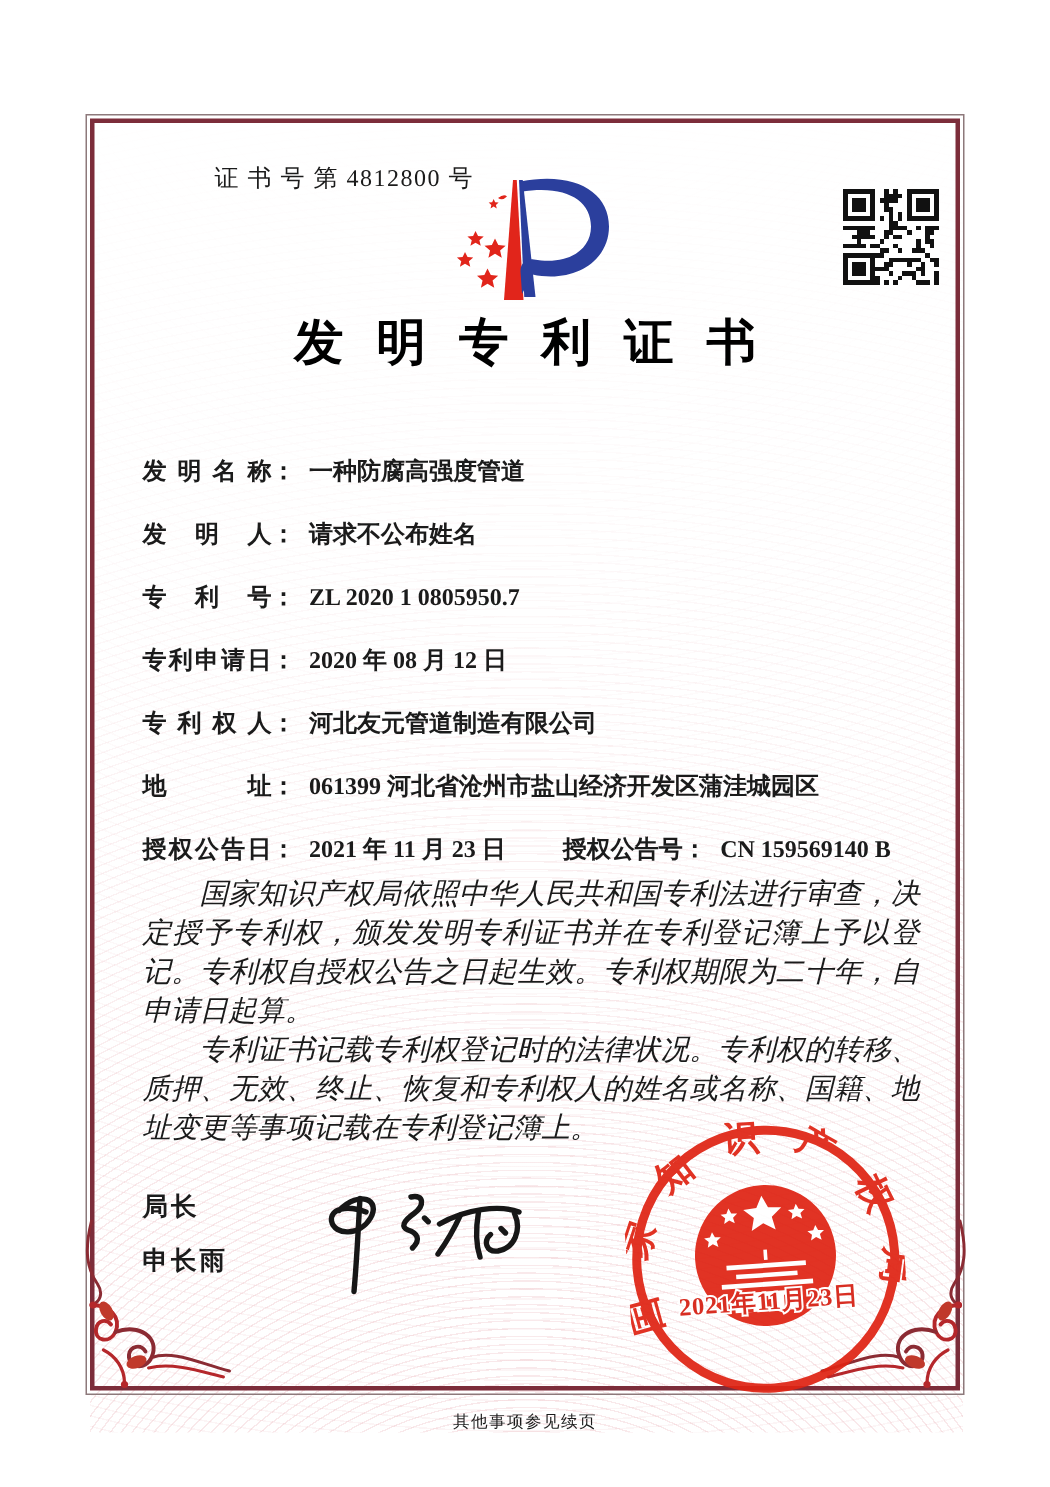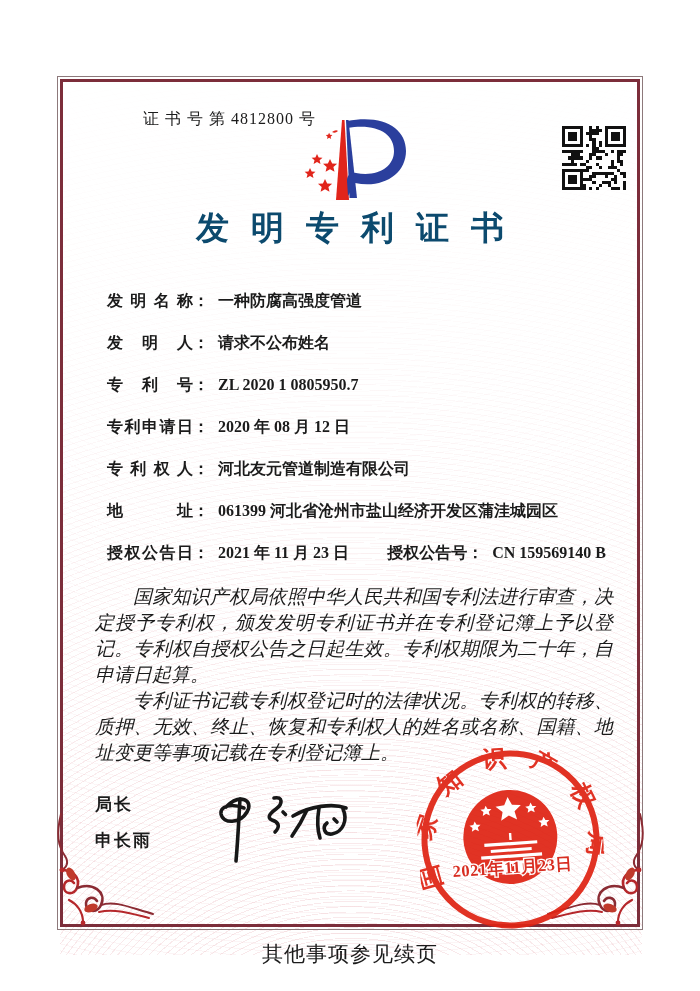--- a/index.html
+++ b/index.html
@@ -30,24 +30,24 @@
   }
   .frame-inner { width:100%; height:100%; border:3px solid #7c2d3a; }
 
   .cert-no { position:absolute; left:95px; top:109px; z-index:2;
     font-size:16px; letter-spacing:1px; font-weight:500;margin-left:48px; }
 
   .logo { position:absolute; left:285px; top:112px; z-index:2; }
   .qr   { position:absolute; left:562px; top:126px; z-index:2; }
 
   .title { position:absolute; left:0; right:0; top:206px; z-index:2; text-align:center;
-    font-size:33px; font-weight:700; letter-spacing:22px; text-indent:22px; color:#0c4a6e; }
-
-  .fields { position:absolute; left:95px; top:290px; width:520px; z-index:2;
-    font-size:16px; font-weight:600;margin-left:12px; }
+    font-size:33px; font-weight:700; letter-spacing:22px; text-indent:22px; color:#000000; }
+
+  .fields { position:absolute; left:95px; top:304px; width:520px; z-index:2;
+    font-size:16px; font-weight:600; }
   .field { margin-bottom:20px; line-height:22px; white-space:nowrap; }
   .lab { display:inline-block; width:86px; text-align:justify; text-align-last:justify;
     text-justify:inter-character; vertical-align:bottom; }
   .colon { margin-right:9px; }
   .grant { display:flex; }
   .grant .g2 { margin-left:38px; }
 
   .paras { position:absolute; left:95px; top:584px; width:518px; z-index:2;
     font-size:19px; line-height:26px; text-align:justify; font-weight:500;font-style:italic; }
   .paras p { text-indent:2em; }
@@ -62,21 +62,21 @@
     transform:rotate(-4deg); }
 
   .corner { position:absolute; z-index:2; }
   .corner.bl { left:49px; top:812px; }
   .corner.br { left:546px; top:812px; transform:scaleX(-1); }
 
   .page-num { position:absolute; left:228px; width:165px; top:897px; z-index:2;
     text-align:center; font-size:15px; letter-spacing:1px; font-weight:500; }
 
   .footer-note { position:absolute; left:240px; width:220px; top:940px; z-index:2;
-    text-align:center; font-size:21px; letter-spacing:1px; font-weight:500; }
+    text-align:center; font-size:11px; letter-spacing:1px; font-weight:500; }
 </style>
 </head>
 <body>
 
 <div class="page">
 
   <div class="texture"></div>
 
   <div class="frame">
     <div class="frame-inner"></div>

